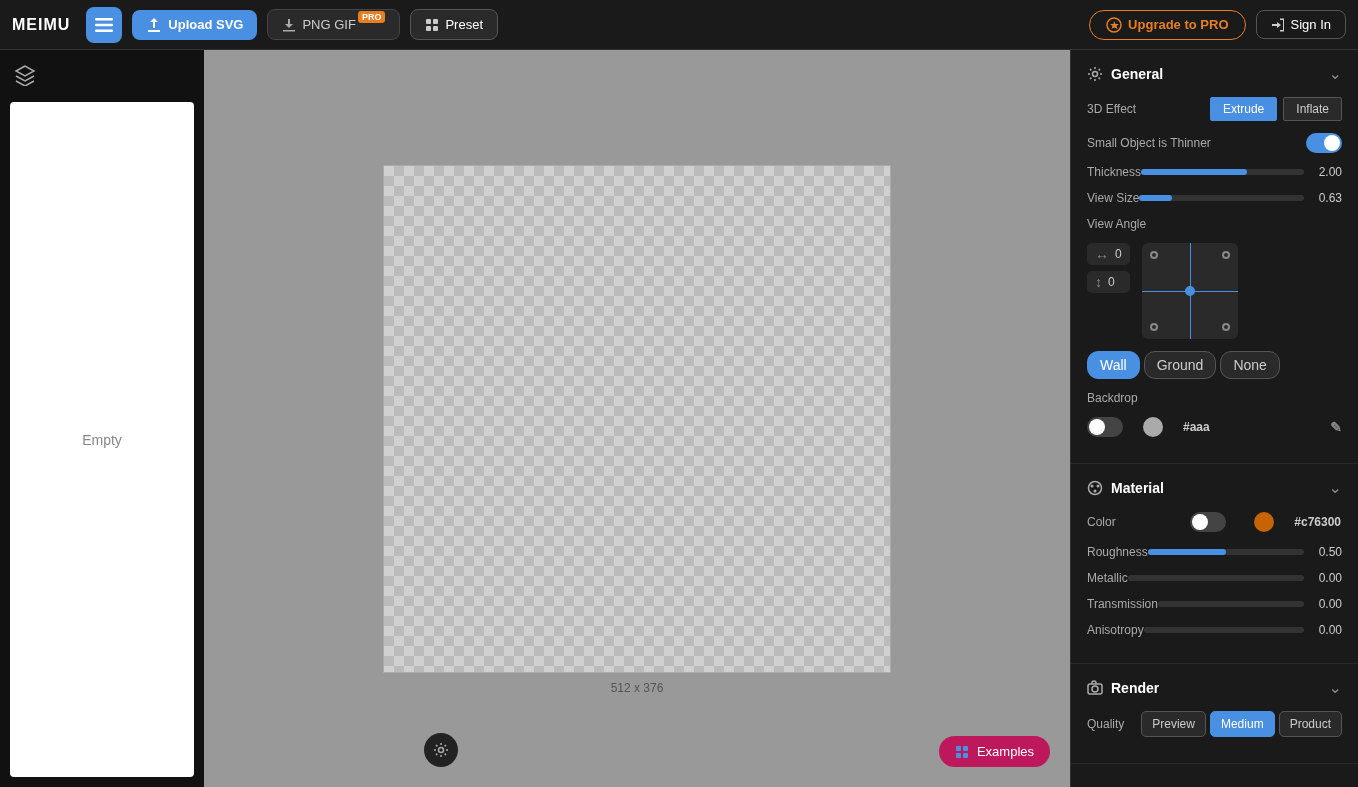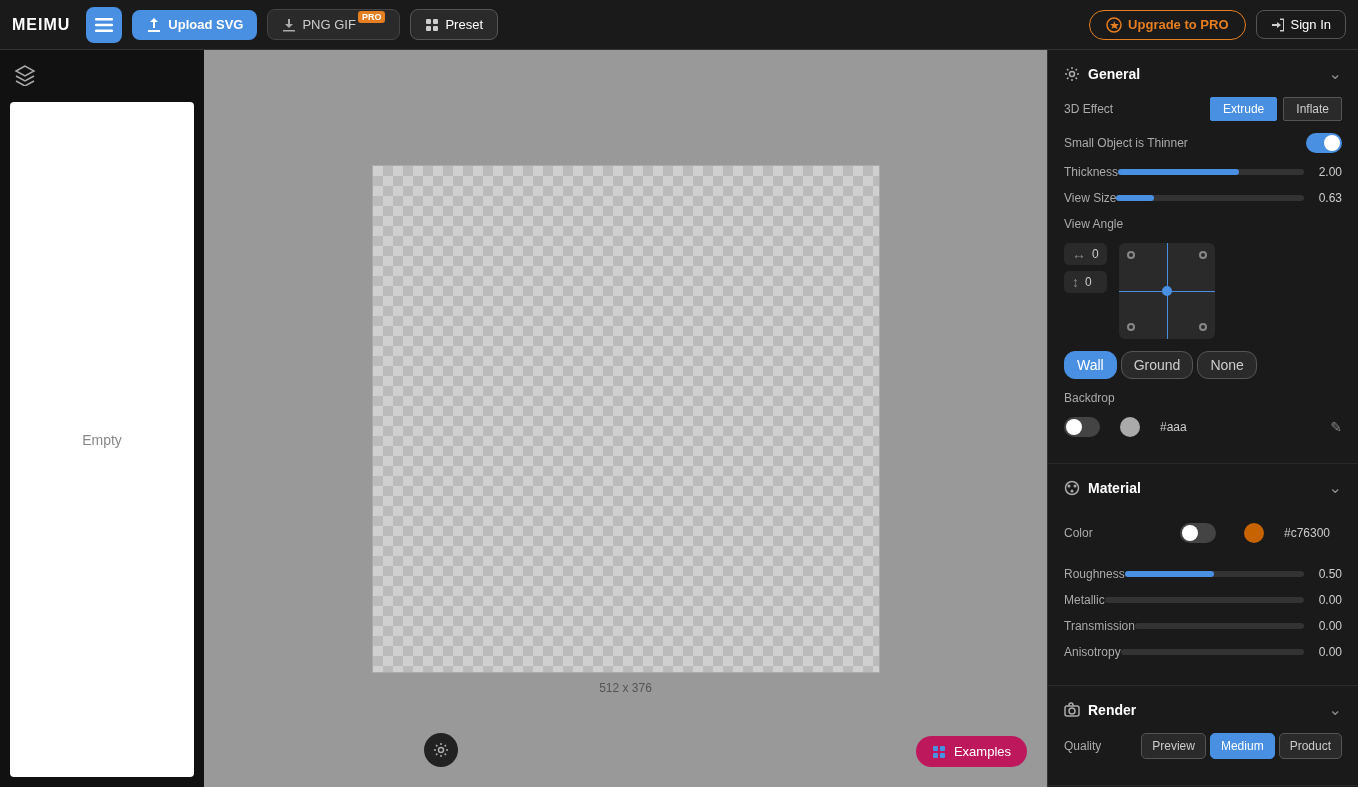--- a/index.html
+++ b/index.html
@@ -201,21 +201,21 @@
       color: #fff;
       width: 34px; height: 34px;
       cursor: pointer;
       display: flex;
       align-items: center;
       justify-content: center;
     }
 
     
     .right-panel {
-      width: 311px;
+      width: 288px;
       background: #1a1a1a;
       flex-shrink: 0;
       overflow-y: auto;
       padding: 0;
       border-left: 1px solid #333;
     }
     .right-panel::-webkit-scrollbar { width: 4px; }
     .right-panel::-webkit-scrollbar-track { background: #1a1a1a; }
     .right-panel::-webkit-scrollbar-thumb { background: #444; border-radius: 2px; }
 
@@ -410,20 +410,21 @@
       border-color: #4a90e2;
       color: #fff;
     }
 
     
     .color-row {
       display: flex;
       align-items: center;
       gap: 20px;
       margin-bottom: 12px;
+      font-weight: bold;
     }
     .color-swatch {
       width: 20px; height: 20px;
       border-radius: 50%;
       cursor: pointer;
       flex-shrink: 0;
     }
     .color-hex {
       font-size: 12px;
       color: #ccc;
@@ -646,21 +647,21 @@
             <circle cx="11" cy="6" r="1.5" fill="#aaa"></circle>
             <circle cx="8" cy="11" r="1.5" fill="#aaa"></circle>
           </svg>
           <span>Material</span>
         </div>
         <span class="chevron-down">⌄</span>
       </div>
 
       <div class="row">
         <span class="row-label">Color</span>
-        <div class="color-row" style="margin:12px;">
+        <div class="color-row" style="margin:1px;">
           <div class="toggle off" style="margin-right:8px;">
             <div class="toggle-knob"></div>
           </div>
           <div class="color-swatch" style="background:#c76300;"></div>
           <span class="color-hex">#c76300</span>
         </div>
       </div>
 
       <div class="row">
         <span class="row-label">Roughness</span>

